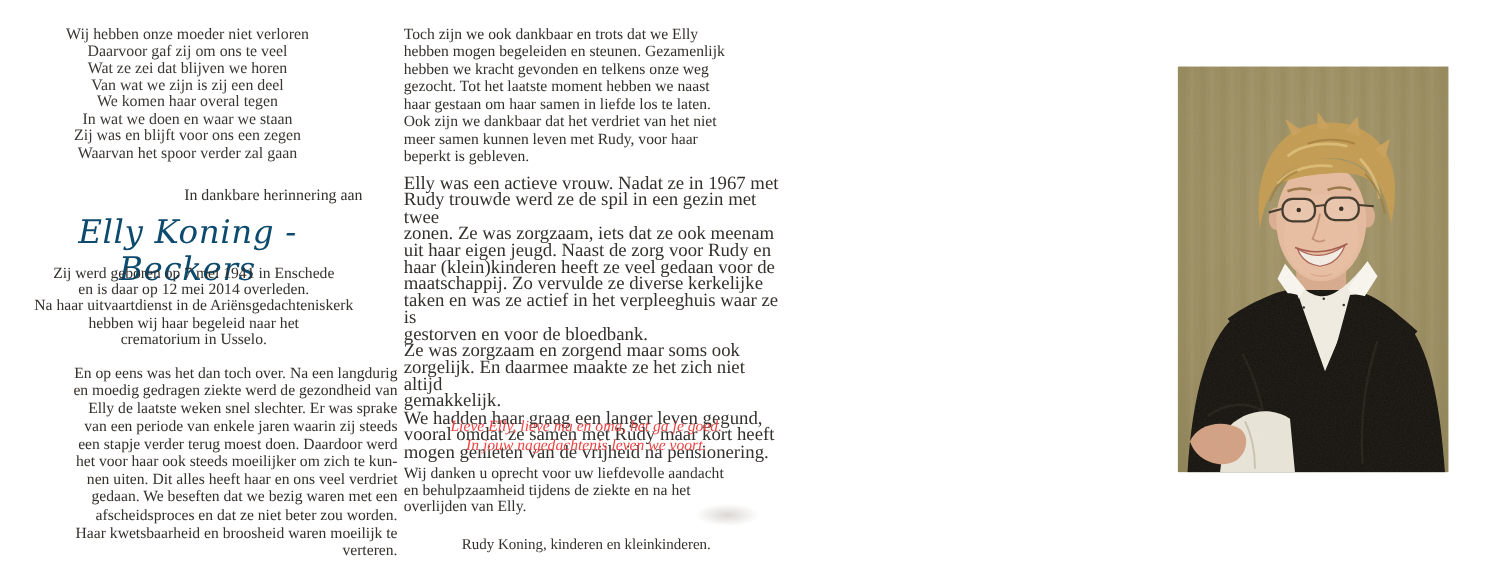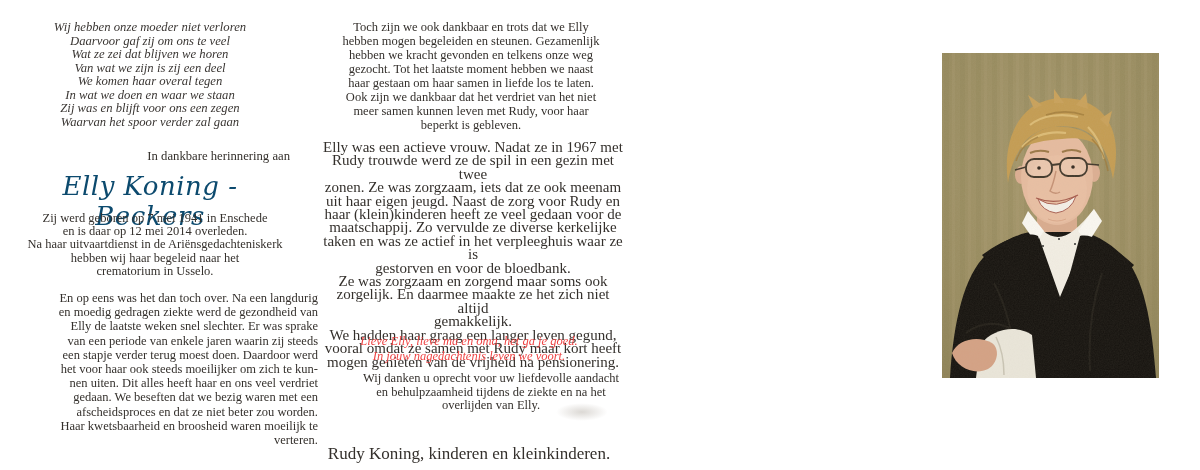--- a/index.html
+++ b/index.html
@@ -4,24 +4,24 @@
 <style>
   html,body{margin:0;padding:0;background:#ffffff;}
   .card{
     position:relative;
     width:1200px;height:470px;
     background:#ffffff;
     overflow:hidden;
     font-family:"Liberation Serif", serif;
     color:#34302c;
   }
-  .blk{position:absolute;white-space:pre-line;text-align:center;}
+  .blk{position:absolute;white-space:pre-line;}
   .poem{
     left:10px;top:21px;width:280px;
-    text-align:center;font-style:italic;
+    text-align:center;
     font-size:12.7px;line-height:13.5px;color:#3a3633;
   }
   .dedication{
     left:10px;top:149px;width:280px;
     text-align:right;font-size:12.7px;
   }
   .name{
     left:10px;top:171px;width:280px;
     text-align:center;
     font-family:"DejaVu Serif", serif;
@@ -44,25 +44,25 @@
     left:323px;top:141px;width:300px;
     font-size:15px;line-height:13.4px;
   }
   .farewell{
     left:323px;top:334px;width:292px;
     text-align:center;font-style:italic;
     font-size:12.5px;line-height:14.5px;color:#ef4444;
   }
   .thanks{
     left:323px;top:372px;width:296px;
-    font-size:12.5px;line-height:13.6px;margin-left:20px;
+    font-size:12.5px;line-height:13.6px;
   }
   .signature{
-    left:323px;top:444px;width:292px;
-    font-size:17px;
+    left:323px;top:428px;width:292px;
+    text-align:center;font-size:12px;
   }
   .photo{
     position:absolute;left:942px;top:53px;width:217px;height:325px;
     overflow:hidden;
   }
   .photo svg{display:block;}
   .smudge{
     position:absolute;left:556px;top:403px;width:52px;height:18px;
     background:radial-gradient(ellipse at center, rgba(176,169,160,0.45), rgba(176,169,160,0) 70%);
     border-radius:50%;

